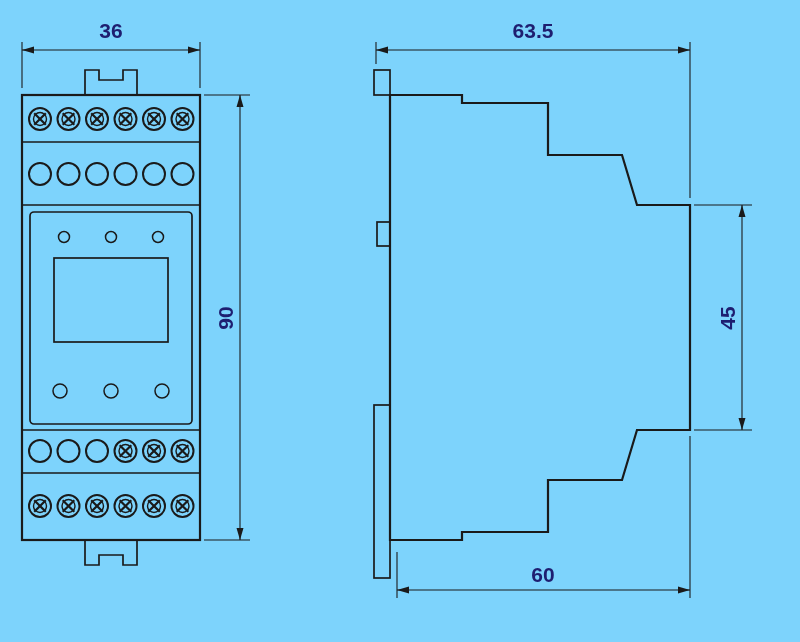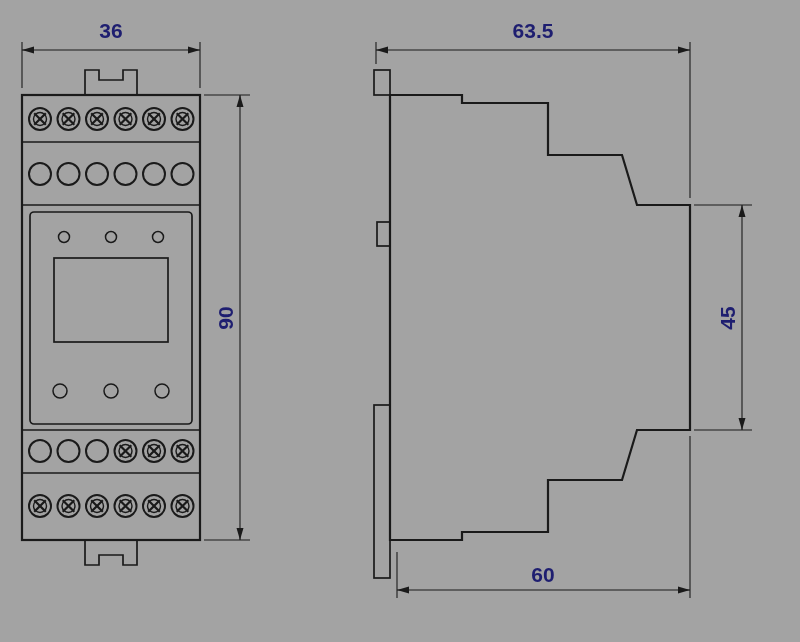--- a/index.html
+++ b/index.html
@@ -5,21 +5,21 @@
   html,body{
     margin:0;
     padding:0;
     background:#ffffff;
     font-family:"Liberation Sans", sans-serif;
   }
   .canvas{
     position:relative;
     width:800px;
     height:642px;
-    background:#a3a3a3;
+    background:#7dd3fc;
     overflow:hidden;
   }
   svg{display:block}
   .outline{fill:none;stroke:#1a1a1a;stroke-width:2.2;stroke-linejoin:miter}
   .detail{fill:none;stroke:#1a1a1a;stroke-width:1.7}
   .thin{fill:none;stroke:#1a1a1a;stroke-width:1.5}
   .dim{stroke:#1a1a1a;stroke-width:1.1;fill:none}
   .arrow{fill:#1a1a1a;stroke:none}
   .dim-label{
     fill:#1e1e70;

